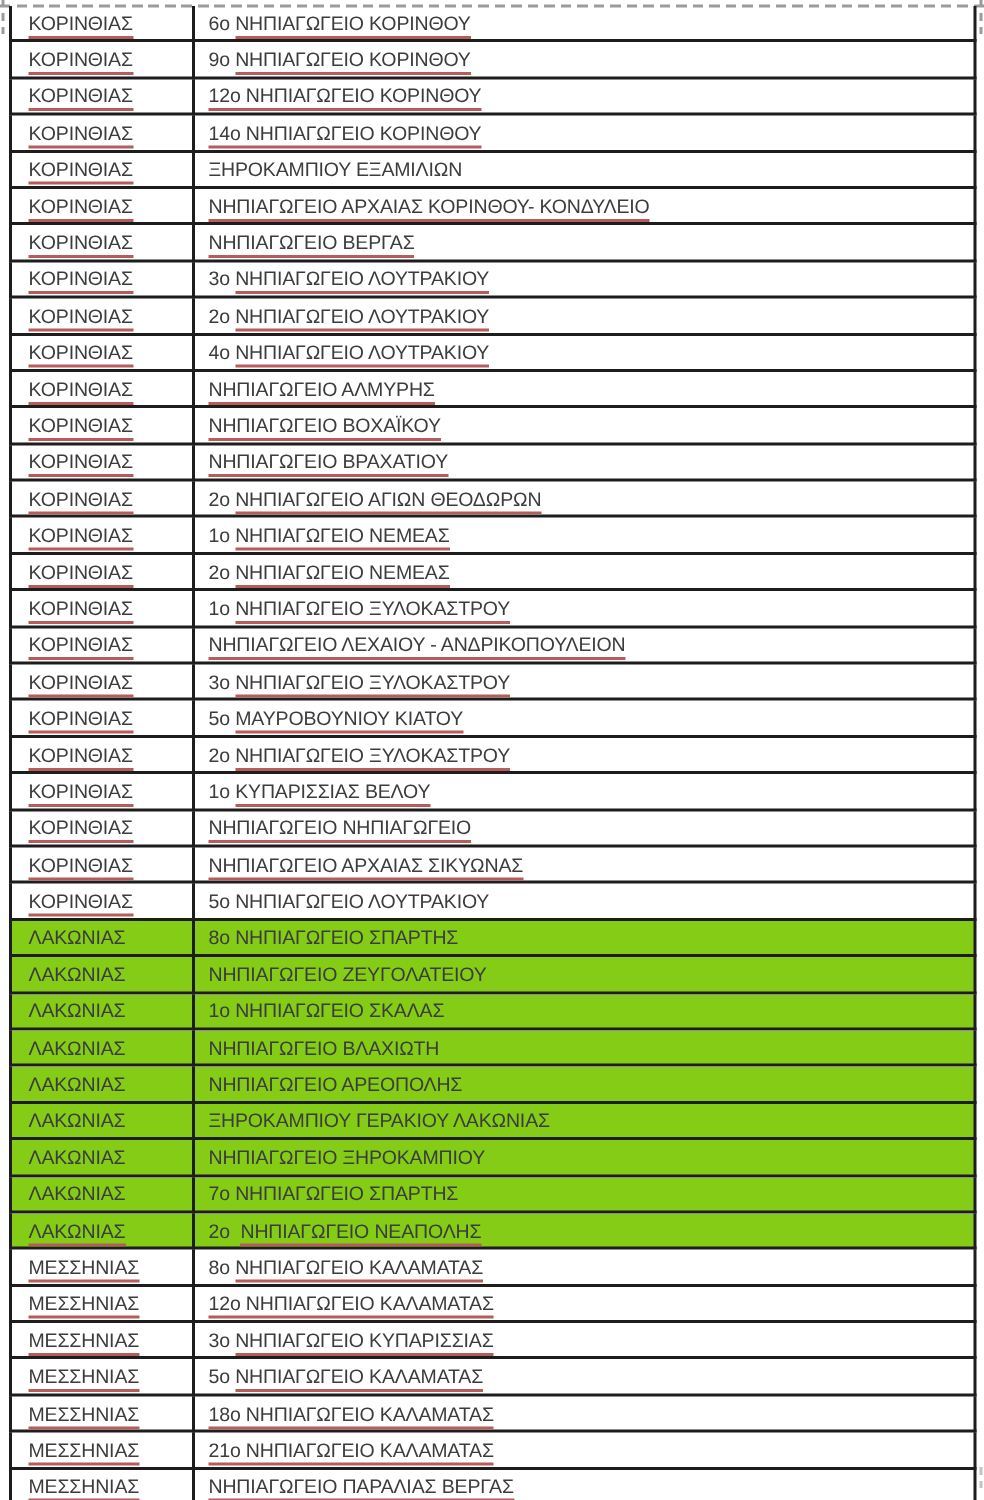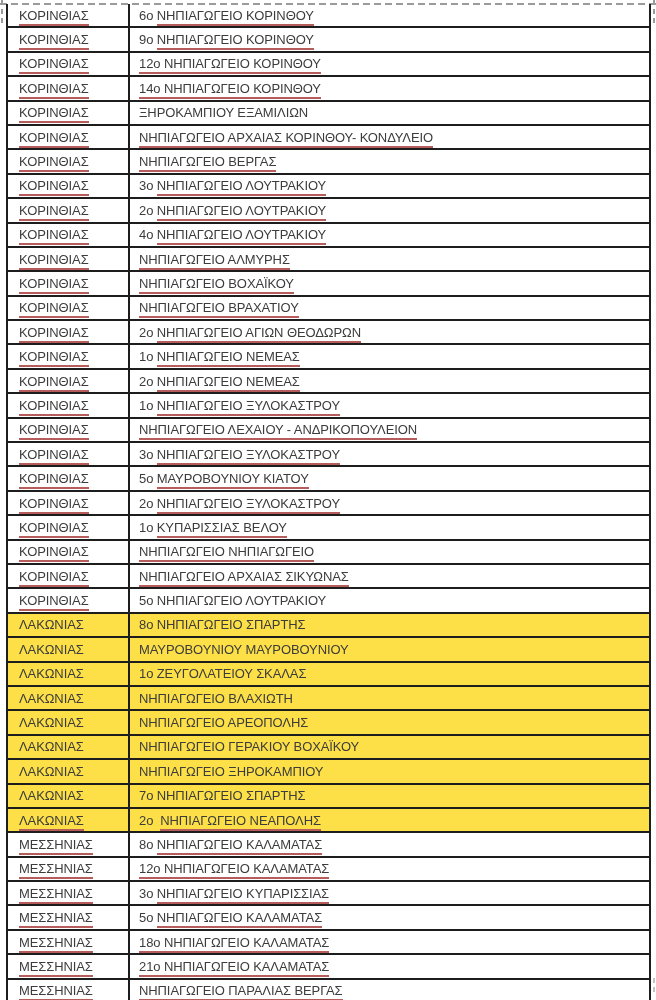--- a/index.html
+++ b/index.html
@@ -37,21 +37,21 @@
     line-height:13px;
     color:#3c3c3c;
     letter-spacing:-0.1px;
     white-space:pre;
     overflow:hidden;
     vertical-align:middle;
   }
   .school-table tr:first-child td { border-top:none; }
   .school-table td.school-cell { padding-left:9px; }
   col.region-col { width:122px; }
-  tr.shaded td { background:#fde047; }
+  tr.shaded td { background:#84cc16; }
   .u { border-bottom:2px solid #b65c5a; padding-bottom:1px; }
   span.txt, span.prefix { display:inline; }
 </style>
 </head>
 <body>
 
 <div class="dash-top"></div>
 <div class="dash-corner dash-left-corner"></div>
 <div class="dash-corner dash-right-corner"></div>
 <div class="dash-corner dash-right-bottom"></div>
@@ -161,37 +161,37 @@
       <tr>
     <td class="cell region-cell"><span class="txt u">ΚΟΡΙΝΘΙΑΣ</span></td>
     <td class="cell school-cell"><span class="prefix">5ο </span><span class="txt">ΝΗΠΙΑΓΩΓΕΙΟ ΛΟΥΤΡΑΚΙΟΥ</span></td>
   </tr>
       <tr class="shaded">
     <td class="cell region-cell"><span class="txt">ΛΑΚΩΝΙΑΣ</span></td>
     <td class="cell school-cell"><span class="prefix">8ο </span><span class="txt">ΝΗΠΙΑΓΩΓΕΙΟ ΣΠΑΡΤΗΣ</span></td>
   </tr>
       <tr class="shaded">
     <td class="cell region-cell"><span class="txt">ΛΑΚΩΝΙΑΣ</span></td>
-    <td class="cell school-cell"><span class="prefix"></span><span class="txt">ΜΑΥΡΟΒΟΥΝΙΟΥ ΜΑΥΡΟΒΟΥΝΙΟΥ</span></td>
-  </tr>
-      <tr class="shaded">
-    <td class="cell region-cell"><span class="txt">ΛΑΚΩΝΙΑΣ</span></td>
-    <td class="cell school-cell"><span class="prefix">1ο </span><span class="txt">ΖΕΥΓΟΛΑΤΕΙΟΥ ΣΚΑΛΑΣ</span></td>
+    <td class="cell school-cell"><span class="prefix"></span><span class="txt">ΝΗΠΙΑΓΩΓΕΙΟ ΖΕΥΓΟΛΑΤΕΙΟΥ</span></td>
+  </tr>
+      <tr class="shaded">
+    <td class="cell region-cell"><span class="txt">ΛΑΚΩΝΙΑΣ</span></td>
+    <td class="cell school-cell"><span class="prefix">1ο </span><span class="txt">ΝΗΠΙΑΓΩΓΕΙΟ ΣΚΑΛΑΣ</span></td>
   </tr>
       <tr class="shaded">
     <td class="cell region-cell"><span class="txt">ΛΑΚΩΝΙΑΣ</span></td>
     <td class="cell school-cell"><span class="prefix"></span><span class="txt">ΝΗΠΙΑΓΩΓΕΙΟ ΒΛΑΧΙΩΤΗ</span></td>
   </tr>
       <tr class="shaded">
     <td class="cell region-cell"><span class="txt">ΛΑΚΩΝΙΑΣ</span></td>
     <td class="cell school-cell"><span class="prefix"></span><span class="txt">ΝΗΠΙΑΓΩΓΕΙΟ ΑΡΕΟΠΟΛΗΣ</span></td>
   </tr>
       <tr class="shaded">
     <td class="cell region-cell"><span class="txt">ΛΑΚΩΝΙΑΣ</span></td>
-    <td class="cell school-cell"><span class="prefix"></span><span class="txt">ΝΗΠΙΑΓΩΓΕΙΟ ΓΕΡΑΚΙΟΥ ΒΟΧΑΪΚΟΥ</span></td>
+    <td class="cell school-cell"><span class="prefix"></span><span class="txt">ΞΗΡΟΚΑΜΠΙΟΥ ΓΕΡΑΚΙΟΥ ΛΑΚΩΝΙΑΣ</span></td>
   </tr>
       <tr class="shaded">
     <td class="cell region-cell"><span class="txt">ΛΑΚΩΝΙΑΣ</span></td>
     <td class="cell school-cell"><span class="prefix"></span><span class="txt">ΝΗΠΙΑΓΩΓΕΙΟ ΞΗΡΟΚΑΜΠΙΟΥ</span></td>
   </tr>
       <tr class="shaded">
     <td class="cell region-cell"><span class="txt">ΛΑΚΩΝΙΑΣ</span></td>
     <td class="cell school-cell"><span class="prefix">7ο </span><span class="txt">ΝΗΠΙΑΓΩΓΕΙΟ ΣΠΑΡΤΗΣ</span></td>
   </tr>
       <tr class="shaded">

